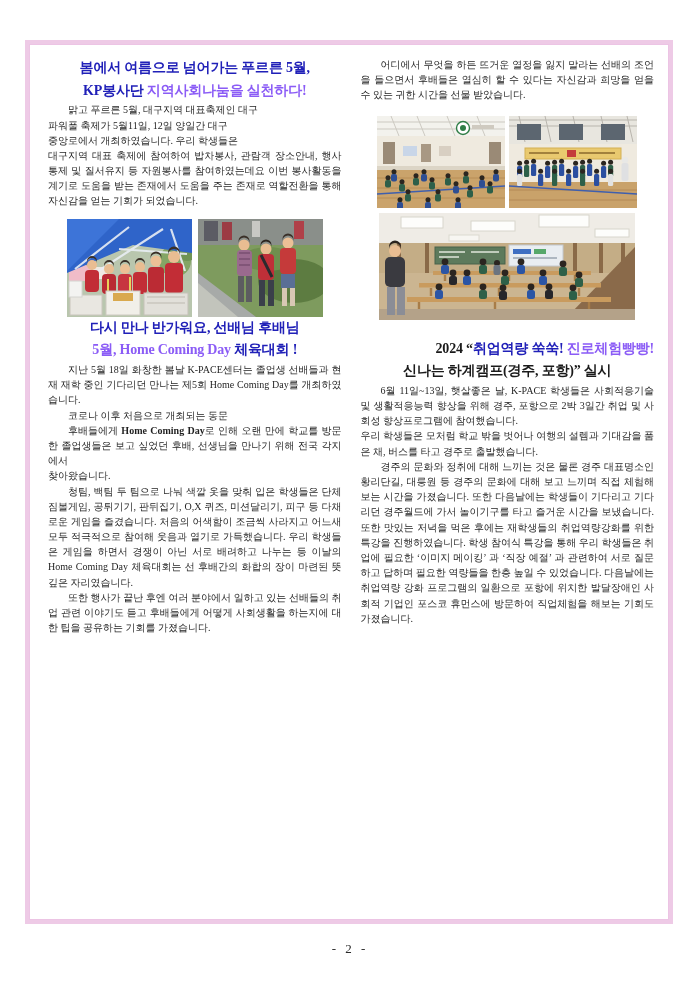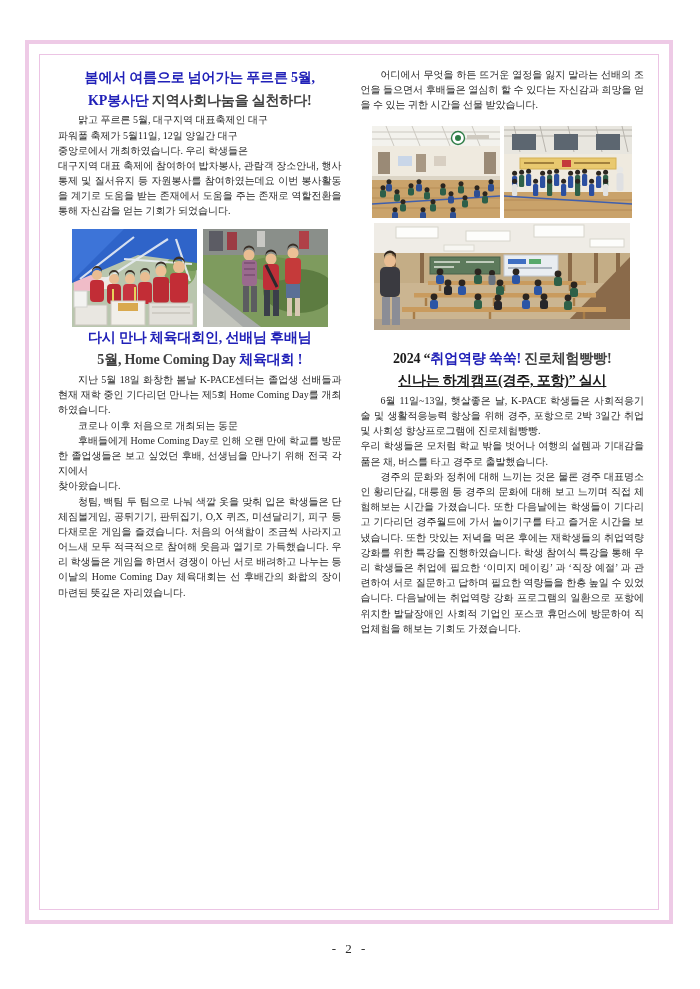--- a/index.html
+++ b/index.html
@@ -3,48 +3,48 @@
 <meta charset="utf-8">
 <style>
   html,body{margin:0;padding:0;}
   body{
     width:700px;height:989px;background:#ffffff;position:relative;
     font-family:"Liberation Serif","DejaVu Serif",serif;
     color:#1f1f1f;
   }
   .frame{
     position:absolute;left:25px;top:40px;width:648px;height:884px;
-    border:4px solid #eecae6;padding:10px;box-sizing:border-box;background:#fff;
+    border:4px solid #eecae6;padding:0;box-sizing:border-box;background:#fff;
   }
   .frame-inner{
     width:100%;height:100%;box-sizing:border-box;
     border:1px solid #ecc4e4;
     padding:12px 14px 10px 18px;
     display:flex;gap:19px;overflow:hidden;
   }
   .col{flex:1;min-width:0;}
   h2.headline{
     margin:0;font-size:14px;line-height:1.62;font-weight:bold;
     text-align:center;letter-spacing:-0.2px;
   }
   .hl-line{display:block;}
   .blue{color:#2020b8;}
-  .red{color:#404040;}
+  .red{color:#8b5cf6;}
   .black{color:#1a1a1a;}
   p.body{
     margin:0;font-size:10px;line-height:1.52;text-align:justify;
     white-space:pre-line;color:#1f1f1f;
   }
-  p.body b{font-weight:normal;}
+  p.body b{font-weight:bold;}
   .indent{text-indent:2em;}
   .a1-title{margin:4px 0 16px;}
   .a2-title{margin:32px 0 14px;}
   .a3-title{margin:0 0 20px;}
-  .a3-line1{text-align:center;}
-  .a3-line2{text-align:center;text-decoration:underline;}
+  .a3-line1{text-align:right;}
+  .a3-line2{text-align:center;}
   .photo-row{display:flex;gap:6px;justify-content:center;margin:10px 0 0;}
   .photo-grid{display:flex;flex-direction:column;gap:5px;align-items:center;margin:13px 0 18px;}
   .photo-pair{display:flex;gap:4px;}
   svg.ph{display:block;background:#ddd;}
   .page-num{
     position:absolute;left:0;right:0;top:941px;text-align:center;
     font-size:13px;color:#2a2a2a;letter-spacing:3px;
     font-family:"Liberation Serif","DejaVu Serif",serif;
   }
 </style>
@@ -154,29 +154,30 @@
           <circle cx="90" cy="24" r="5.5" fill="#ecc096"></circle>
             <path d="M84.5,22 a5.5,5.5 0 0 1 11,0 l0,-2 a5.5,5.5 0 0 0 -11,0 z" fill="#3a3028"></path>
           <rect x="82" y="29" width="16" height="26" rx="4" fill="#c53a3a"></rect>
           <rect x="83" y="55" width="14" height="14" fill="#5a6f96"></rect>
           <rect x="84" y="69" width="5" height="18" fill="#d9c8b4"></rect>
             <rect x="92" y="69" width="5" height="18" fill="#d9c8b4"></rect>
         </svg>
       </div>
 
       <h2 class="headline a2-title">
-        <span class="hl-line blue">다시 만나 체육대회인, 선배님 후배님</span>
+        <span class="hl-line blue">다시 만나 반가워요, 선배님 후배님</span>
         <span class="hl-line"><span class="red">5월, Home Coming Day</span><span class="blue"> 체육대회 !</span></span>
       </h2>
 
       <p class="body indent">지난 5월 18일 화창한 봄날 K-PACE센터는 졸업생 선배들과 현재 재학 중인 기다리던 만나는 제5회 Home Coming Day를 개최하였습니다.</p>
       <p class="body indent">코로나 이후 처음으로 개최되는 동문</p>
       <p class="body indent"><span>후배들에게 </span><b>Home Coming Day</b><span>로 인해 오랜 만에 학교를 방문한 졸업생들은 보고 싶었던 후배, 선생님을 만나기 위해 전국 각지에서
 찾아왔습니다.</span></p>
       <p class="body indent">청팀, 백팀 두 팀으로 나눠 색깔 옷을 맞춰 입은 학생들은 단체짐볼게임, 공튀기기, 판뒤집기, O,X 퀴즈, 미션달리기, 피구 등 다채로운 게임을 즐겼습니다. 처음의 어색함이 조금씩 사라지고 어느새 모두 적극적으로 참여해 웃음과 열기로 가득했습니다. 우리 학생들은 게임을 하면서 경쟁이 아닌 서로 배려하고 나누는 등 이날의 Home Coming Day 체육대회는 선 후배간의 화합의 장이 마련된 뜻깊은 자리였습니다.</p>
+      <p class="body indent">또한 행사가 끝난 후엔 여러 분야에서 일하고 있는 선배들의 취업 관련 이야기도 듣고 후배들에게 어떻게 사회생활을 하는지에 대한 팁을 공유하는 기회를 가졌습니다.</p>
     </div>
 
     <div class="col">
 
       <p class="body indent">어디에서 무엇을 하든 뜨거운 열정을 잃지 말라는 선배의 조언을 들으면서 후배들은 열심히 할 수 있다는 자신감과 희망을 얻을 수 있는 귀한 시간을 선물 받았습니다.</p>
 
       <div class="photo-grid">
         <div class="photo-pair">
 
           <svg class="ph" width="128" height="92" viewBox="0 0 128 92">
@@ -316,21 +317,21 @@
           <circle cx="118" cy="50" r="3" fill="#2b2520"></circle>
             <rect x="114.5" y="52" width="7" height="10" rx="2" fill="#6b7480"></rect>
         </svg>
       </div>
 
       <h2 class="headline a3-title">
         <span class="hl-line a3-line1"><span class="black">2024 “</span><span class="blue">취업역량 쑥쑥!</span><span class="red"> 진로체험빵빵!</span></span>
         <span class="hl-line a3-line2 black">신나는 하계캠프(경주, 포항)” 실시</span>
       </h2>
 
-      <p class="body indent">6월 11일~13일, 햇살좋은 날, K-PACE 학생들은 사회적응기술 및 생활적응능력 향상을 위해 경주, 포항으로 2박 3일간 취업 및 사회성 향상프로그램에 진로체험빵빵.</p>
+      <p class="body indent">6월 11일~13일, 햇살좋은 날, K-PACE 학생들은 사회적응기술 및 생활적응능력 향상을 위해 경주, 포항으로 2박 3일간 취업 및 사회성 향상프로그램에 참여했습니다.</p>
       <p class="body">우리 학생들은 모처럼 학교 밖을 벗어나 여행의 설렘과 기대감을 품은 채, 버스를 타고 경주로 출발했습니다.</p>
       <p class="body indent">경주의 문화와 정취에 대해 느끼는 것은 물론 경주 대표명소인 황리단길, 대릉원 등 경주의 문화에 대해 보고 느끼며 직접 체험해보는 시간을 가졌습니다. 또한 다음날에는 학생들이 기다리고 기다리던 경주월드에 가서 놀이기구를 타고 즐거운 시간을 보냈습니다. 또한 맛있는 저녁을 먹은 후에는 재학생들의 취업역량강화를 위한 특강을 진행하였습니다. 학생 참여식 특강을 통해 우리 학생들은 취업에 필요한 ‘이미지 메이킹’ 과 ‘직장 예절’ 과 관련하여 서로 질문하고 답하며 필요한 역량들을 한층 높일 수 있었습니다. 다음날에는 취업역량 강화 프로그램의 일환으로 포항에 위치한 발달장애인 사회적 기업인 포스코 휴먼스에 방문하여 직업체험을 해보는 기회도 가졌습니다.</p>
     </div>
 
   </div>
 </div>
 
 <div class="page-num">- 2 -</div>
 
 </body></html>

